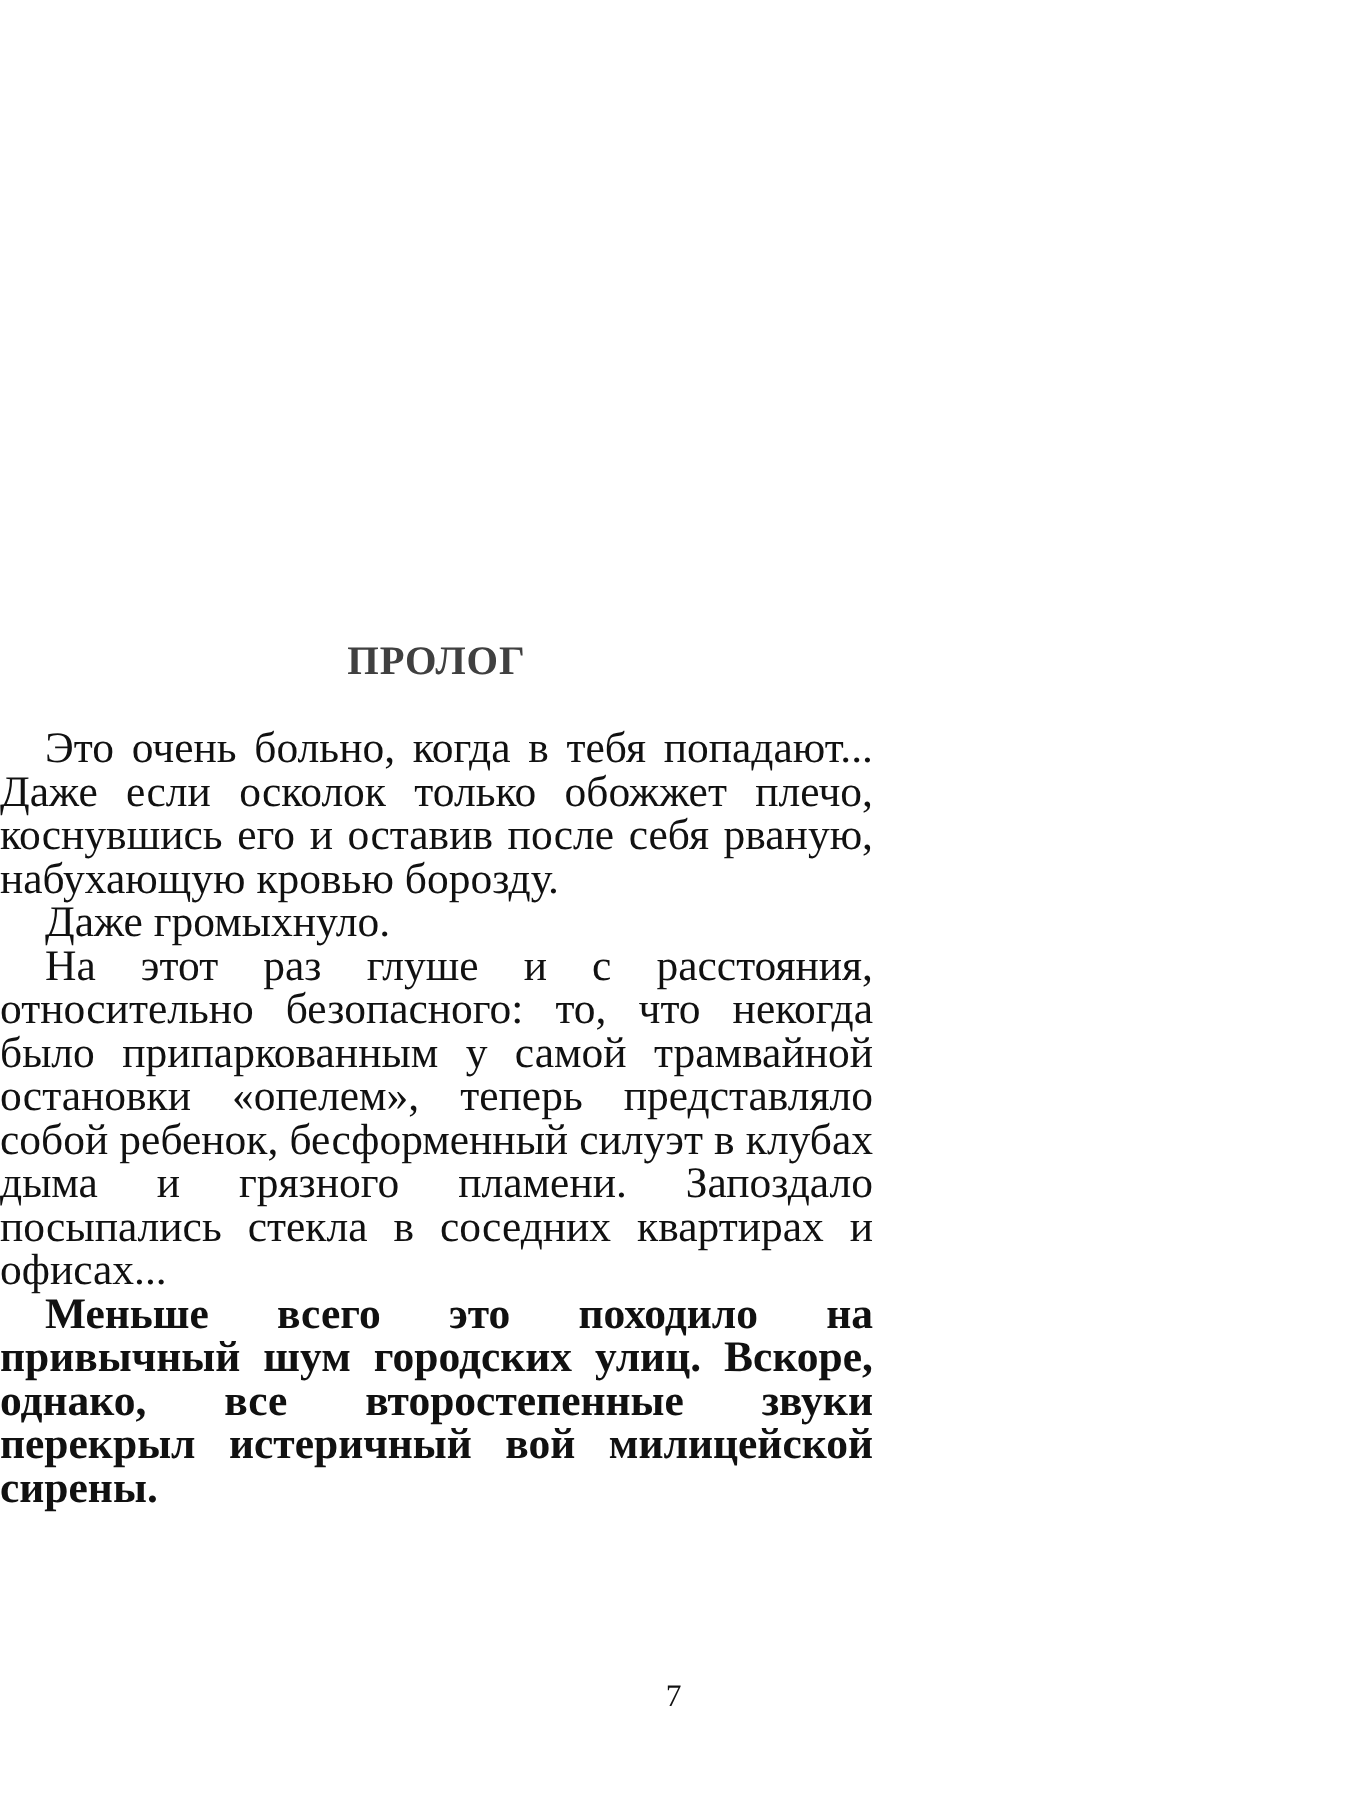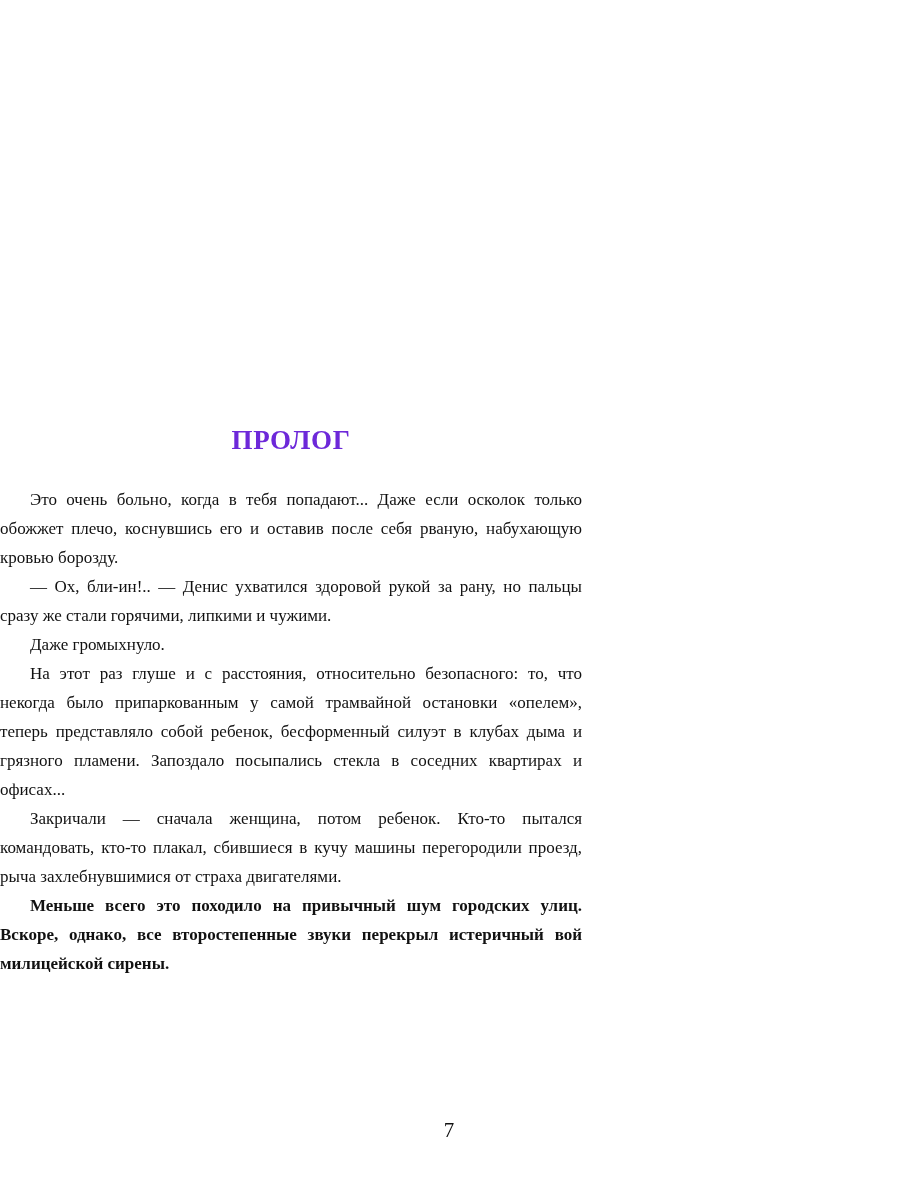--- a/index.html
+++ b/index.html
@@ -28,29 +28,29 @@
     padding: 0;
     position: absolute;
     top: 424px;
     left: 0;
     width: 582px;
     text-align: center;
     font-size: 27px;
     font-weight: bold;
     letter-spacing: 0.6px;
     line-height: 32px;
-    color: #6d28d9;
+    color: #404040;
   }
 
   .body-text {
     position: absolute;
     top: 485px;
     left: 0;
     width: 582px;
-    font-size: 17px;
+    font-size: 29px;
     line-height: 29px;
     text-align: justify;
     text-justify: inter-word;
     hyphens: manual;
     color: #111111;
   }
 
   .body-text p {
     margin: 0;
     padding: 0;
@@ -78,22 +78,20 @@
 </style>
 </head>
 <body style="background: rgb(255, 255, 255);">
 
 <div class="page">
 
   <h1 class="chapter-heading">ПРОЛОГ</h1>
 
   <div class="body-text">
     <p>Это очень больно, когда в тебя попадают... Даже если осколок только обожжет плечо, коснувшись его и оставив после себя рваную, набухающую кровью борозду.</p>
-    <p>— Ох, бли-ин!.. — Денис ухватился здоровой рукой за рану, но пальцы сразу же стали горячими, липкими и чужими.</p>
     <p>Даже громыхнуло.</p>
     <p>На этот раз глуше и с расстояния, относительно безопасного: то, что некогда было припаркованным у самой трамвайной остановки «опелем», теперь представляло собой ребенок, бесформенный силуэт в клубах дыма и грязного пламени. Запоздало посыпались стекла в соседних квартирах и офисах...</p>
-    <p>Закричали — сначала женщина, потом ребенок. Кто-то пытался командовать, кто-то плакал, сбившиеся в кучу машины перегородили проезд, рыча захлебнувшимися от страха двигателями.</p>
     <p>Меньше всего это походило на привычный шум городских улиц. Вскоре, однако, все второстепенные звуки перекрыл истеричный вой милицейской сирены.</p>
   </div>
 
   <div class="page-number">7</div>
 
 </div>
 
 </body></html>

